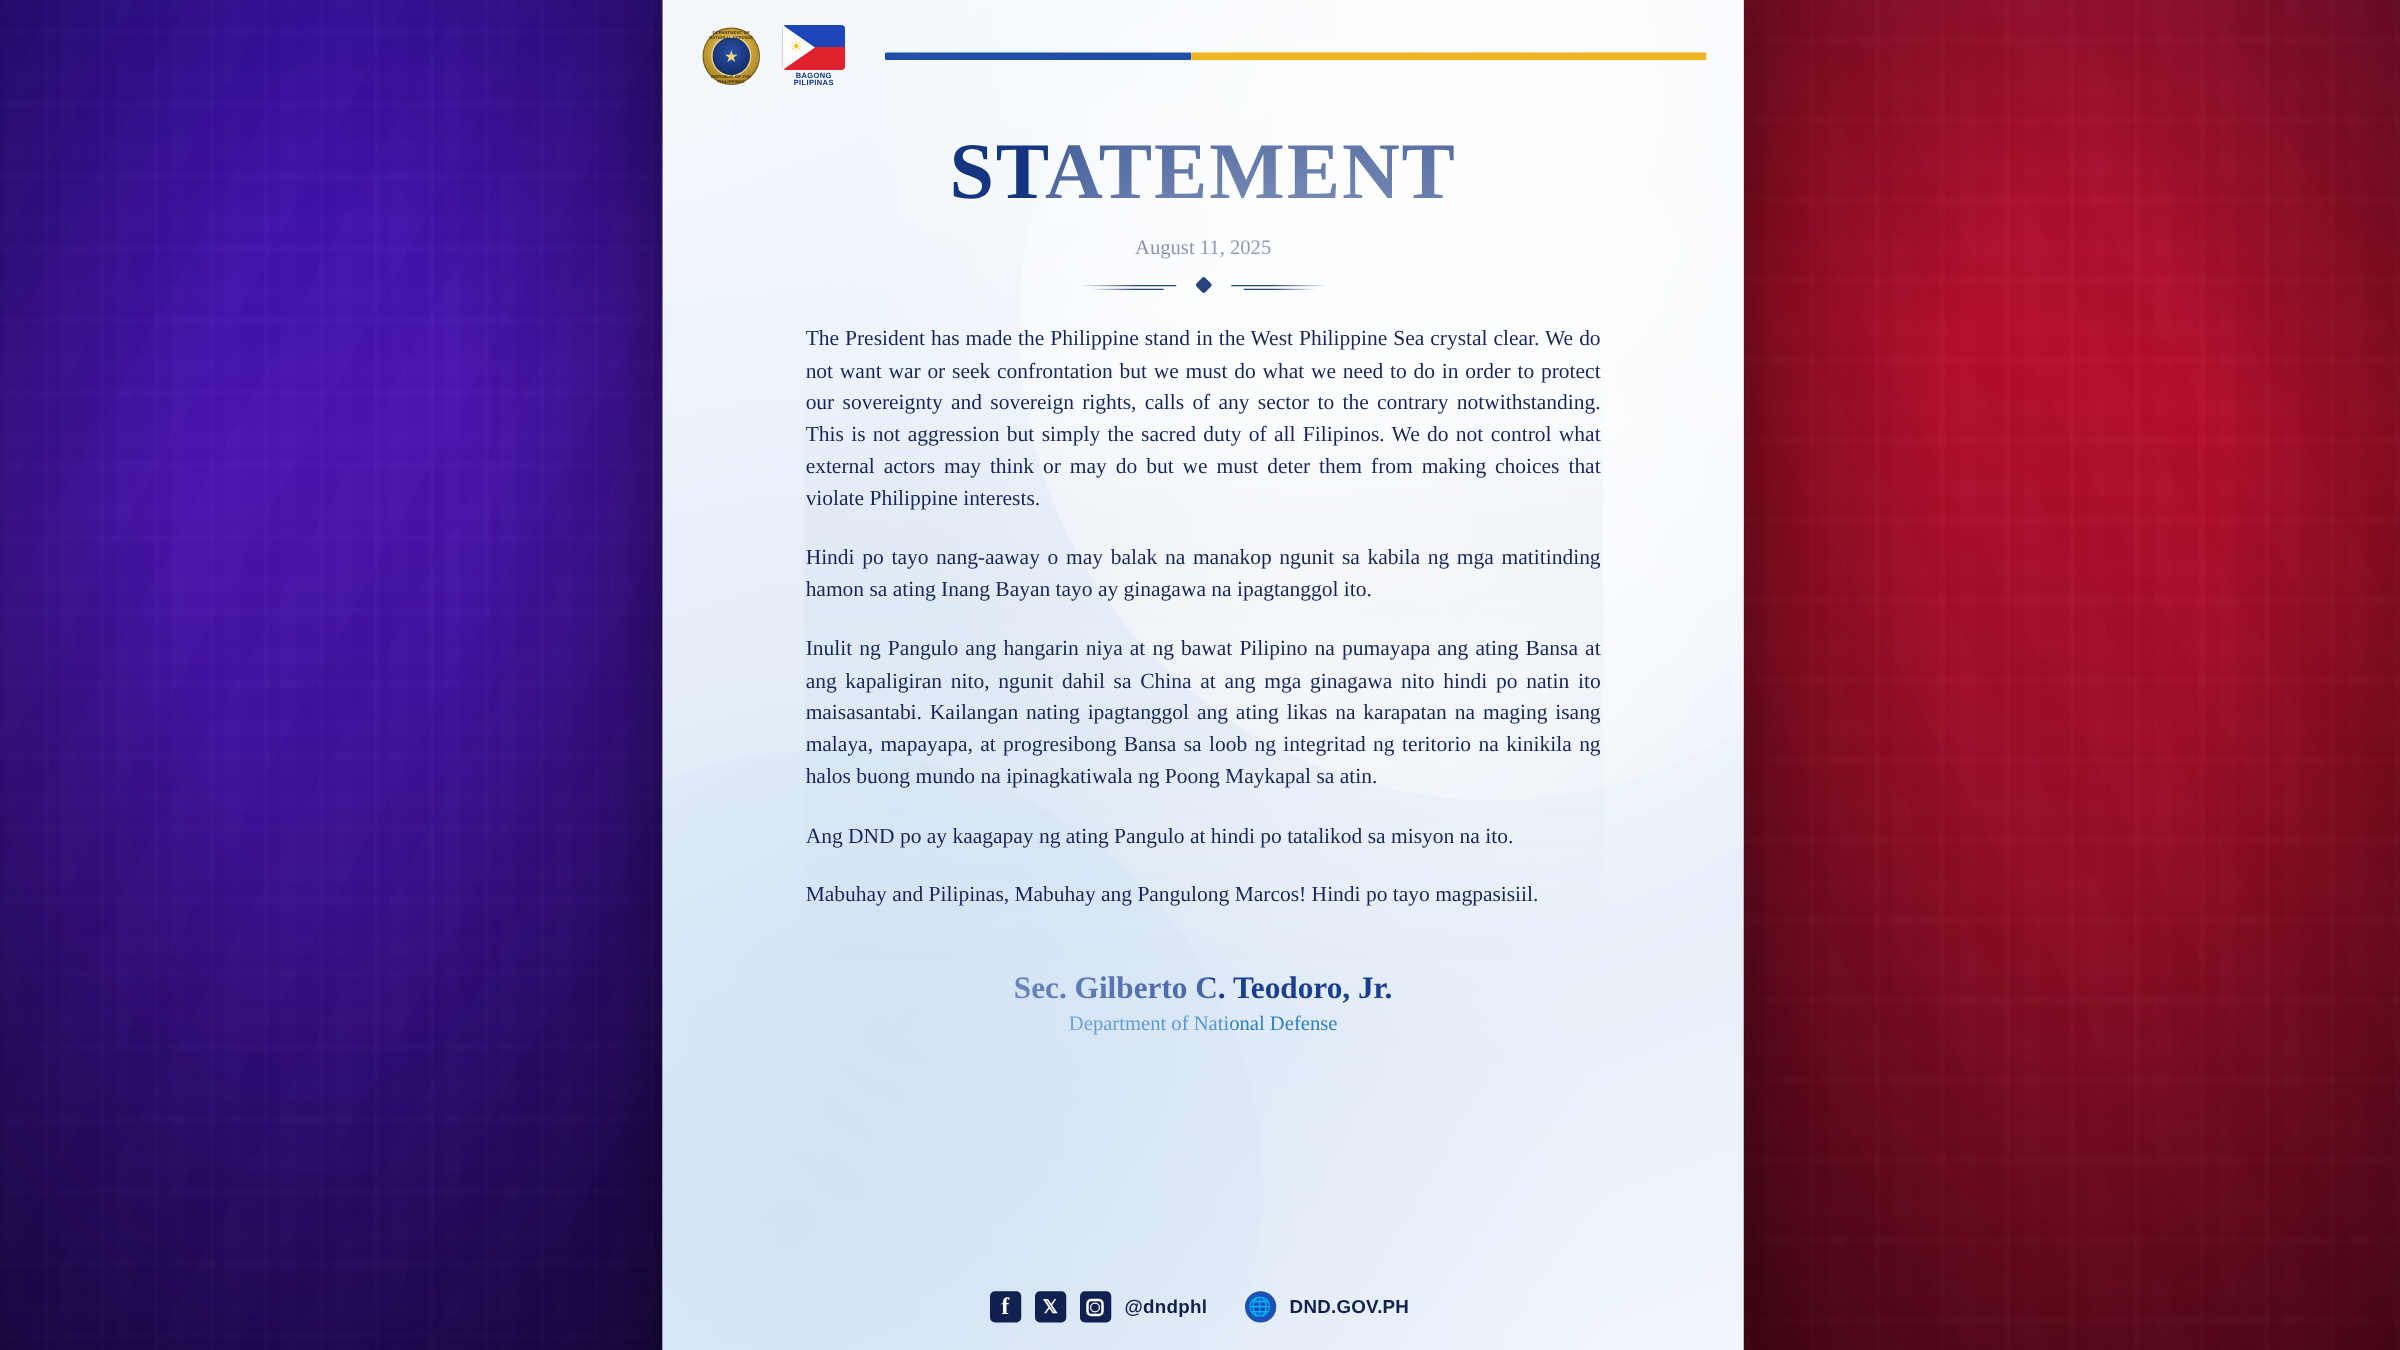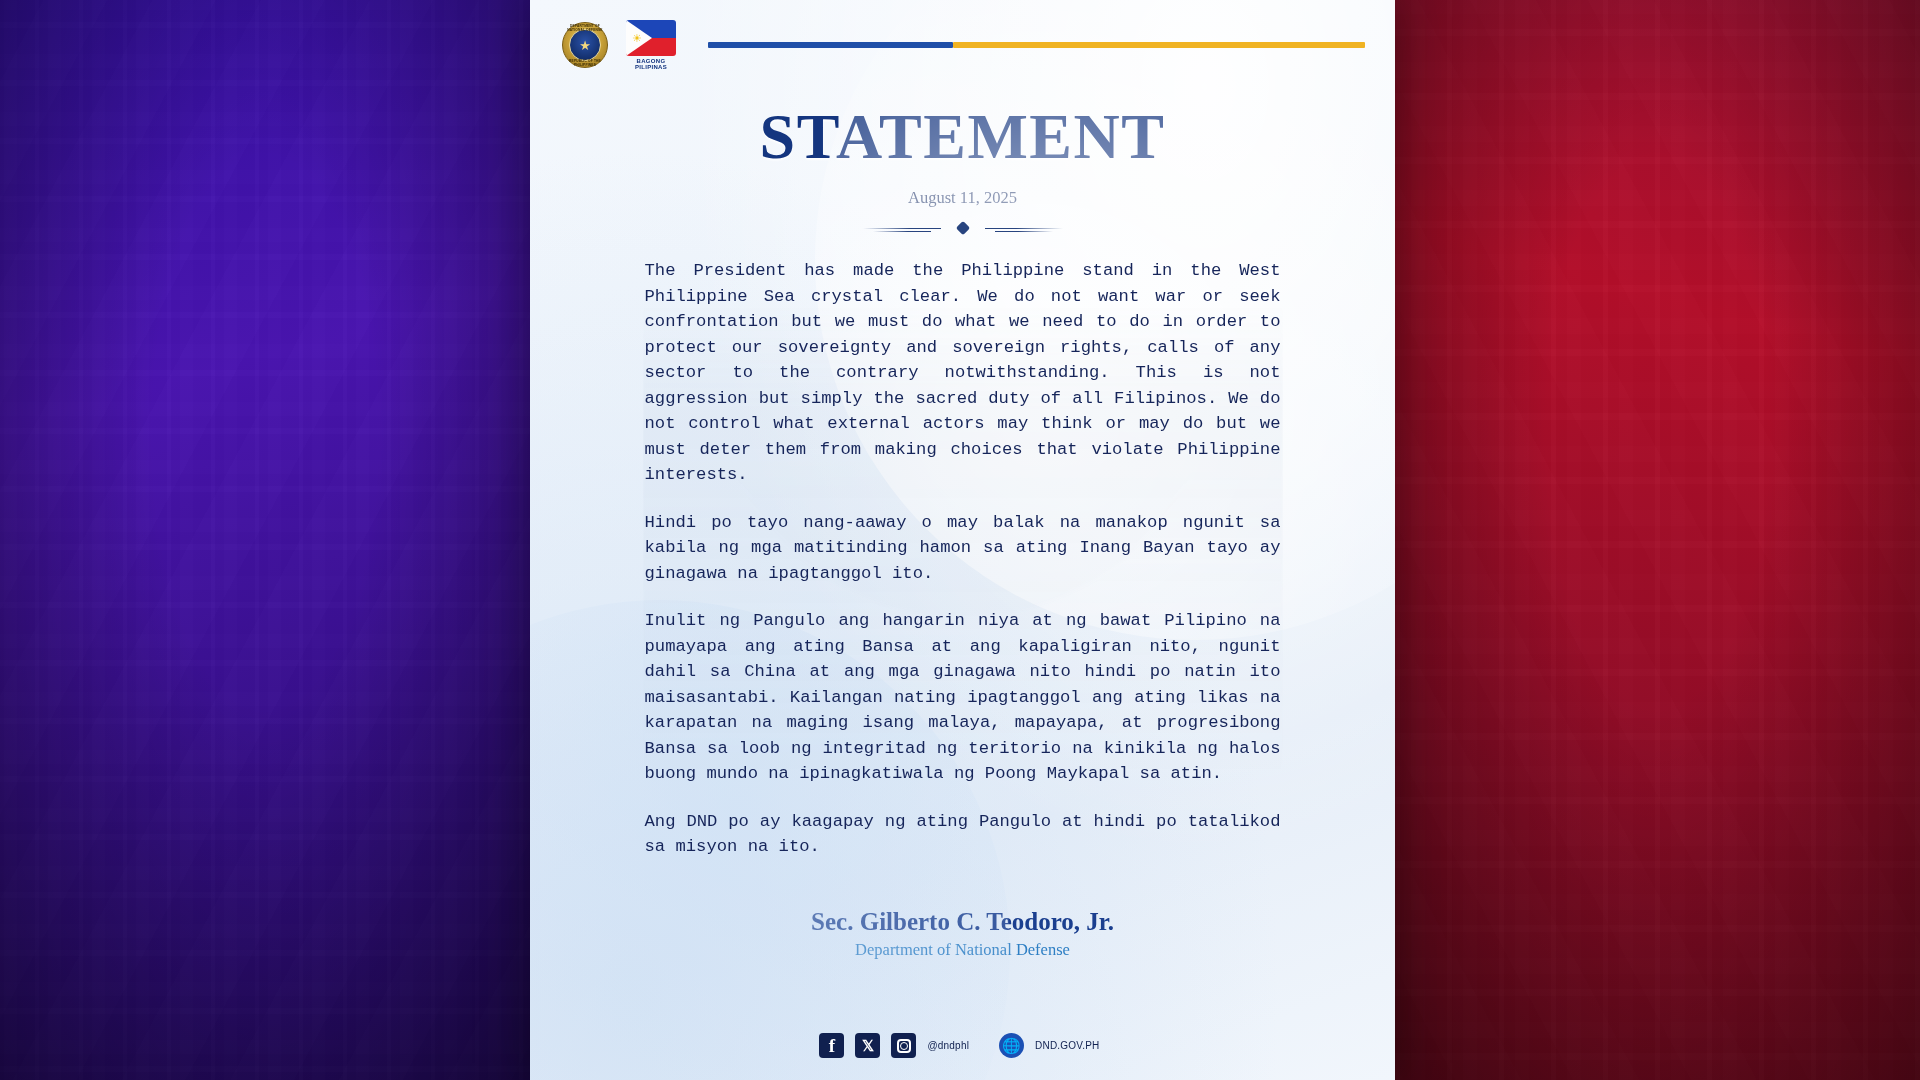--- a/index.html
+++ b/index.html
@@ -200,21 +200,21 @@
     border-radius: 2px;
   }
 
   
   .body-wrap {
     position: relative;
     margin: 22px auto 0 auto;
     width: 636px;
   }
   .body-wrap p {
-    font-family: Liberation Mono, monospace;
+    font-family: Liberation Serif, serif;
     font-size: 17.2px;
     line-height: 25.5px;
     color: #16255a;
     text-align: justify;
     margin-bottom: 22px;
   }
   .body-wrap p:last-child { margin-bottom: 0; }
 
   
   .sig {
@@ -264,22 +264,22 @@
     border: 2px solid #fff; border-radius: 4px;
     position: relative;
   }
   .sicon.ig .sq::after {
     content: ""; position: absolute;
     left: 50%; top: 50%; transform: translate(-50%,-50%);
     width: 6px; height: 6px; border: 1.6px solid #fff; border-radius: 50%;
   }
   .sicon.globe { background: #1b50b4; color: #fff; border-radius: 50%; font-size: 15px; }
   .handle, .website {
-    font-size: 10px;
-    font-weight: normal;
+    font-size: 15px;
+    font-weight: bold;
     color: #10204f;
     letter-spacing: .2px;
   }
   .footer .gap { width: 8px; }
 </style>
 </head>
 <body>
 
 <div id="stage">
 
@@ -336,20 +336,21 @@
       <div class="ln ln2 l"></div>
       <div class="ln ln2 r"></div>
       <div class="dia"></div>
     </div>
 
     <div class="body-wrap">
       <p>The President has made the Philippine stand in the West Philippine Sea crystal clear. We do not want war or seek confrontation but we must do what we need to do in order to protect our sovereignty and sovereign rights, calls of any sector to the contrary notwithstanding. This is not aggression but simply the sacred duty of all Filipinos. We do not control what external actors may think or may do but we must deter them from making choices that violate Philippine interests.</p>
       <p>Hindi po tayo nang-aaway o may balak na manakop ngunit sa kabila ng mga matitinding hamon sa ating Inang Bayan tayo ay ginagawa na ipagtanggol ito.</p>
       <p>Inulit ng Pangulo ang hangarin niya at ng bawat Pilipino na pumayapa ang ating Bansa at ang kapaligiran nito, ngunit dahil sa China at ang mga ginagawa nito hindi po natin ito maisasantabi. Kailangan nating ipagtanggol ang ating likas na karapatan na maging isang malaya, mapayapa, at progresibong Bansa sa loob ng integritad ng teritorio na kinikila  ng halos buong mundo na ipinagkatiwala ng Poong Maykapal sa atin.</p>
       <p>Ang DND po ay kaagapay ng ating Pangulo at hindi po tatalikod sa misyon na ito.</p>
+      <p>Mabuhay and Pilipinas, Mabuhay ang  Pangulong Marcos! Hindi po tayo magpasisiil.</p>
     </div>
 
     <div class="sig">
       <div class="name">Sec. Gilberto C. Teodoro, Jr.</div>
       <div class="office">Department of National Defense</div>
     </div>
 
     <div class="footer">
       <div class="sicon fb">f</div>
       <div class="sicon x">𝕏</div>

